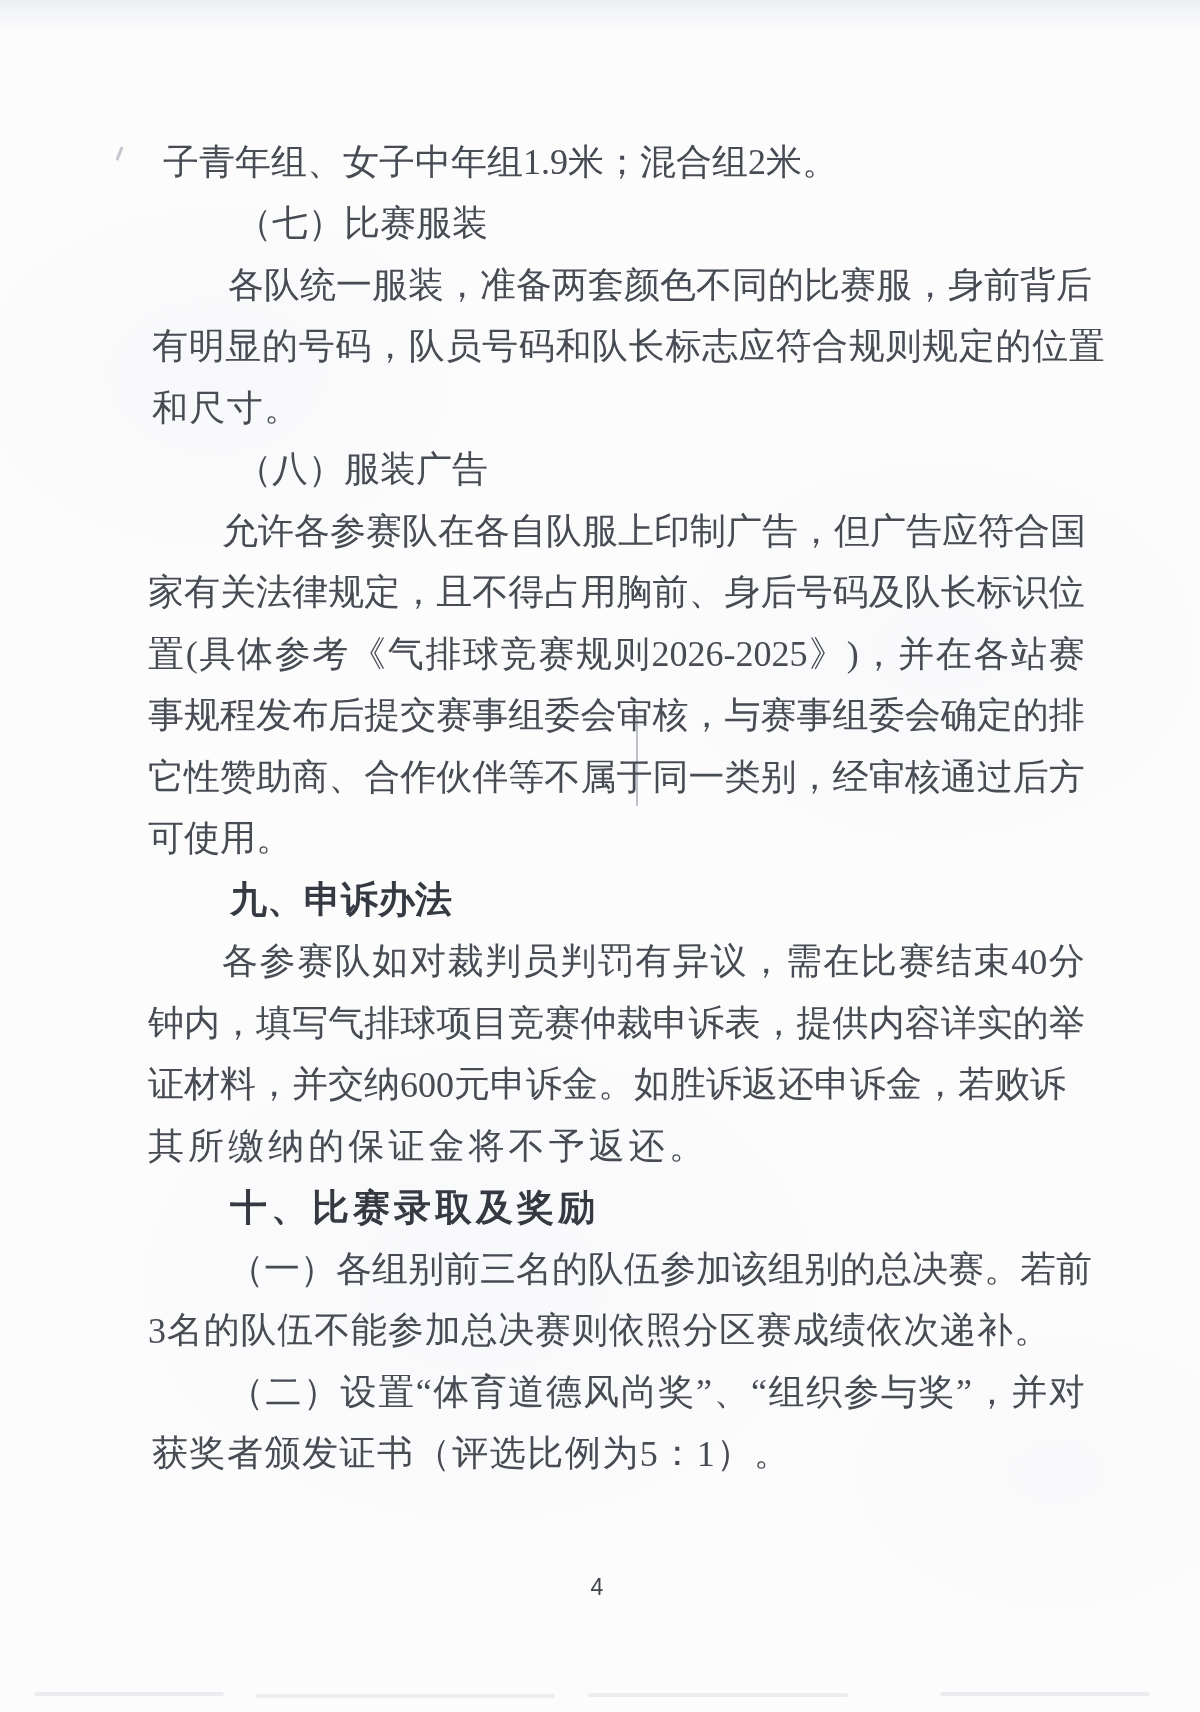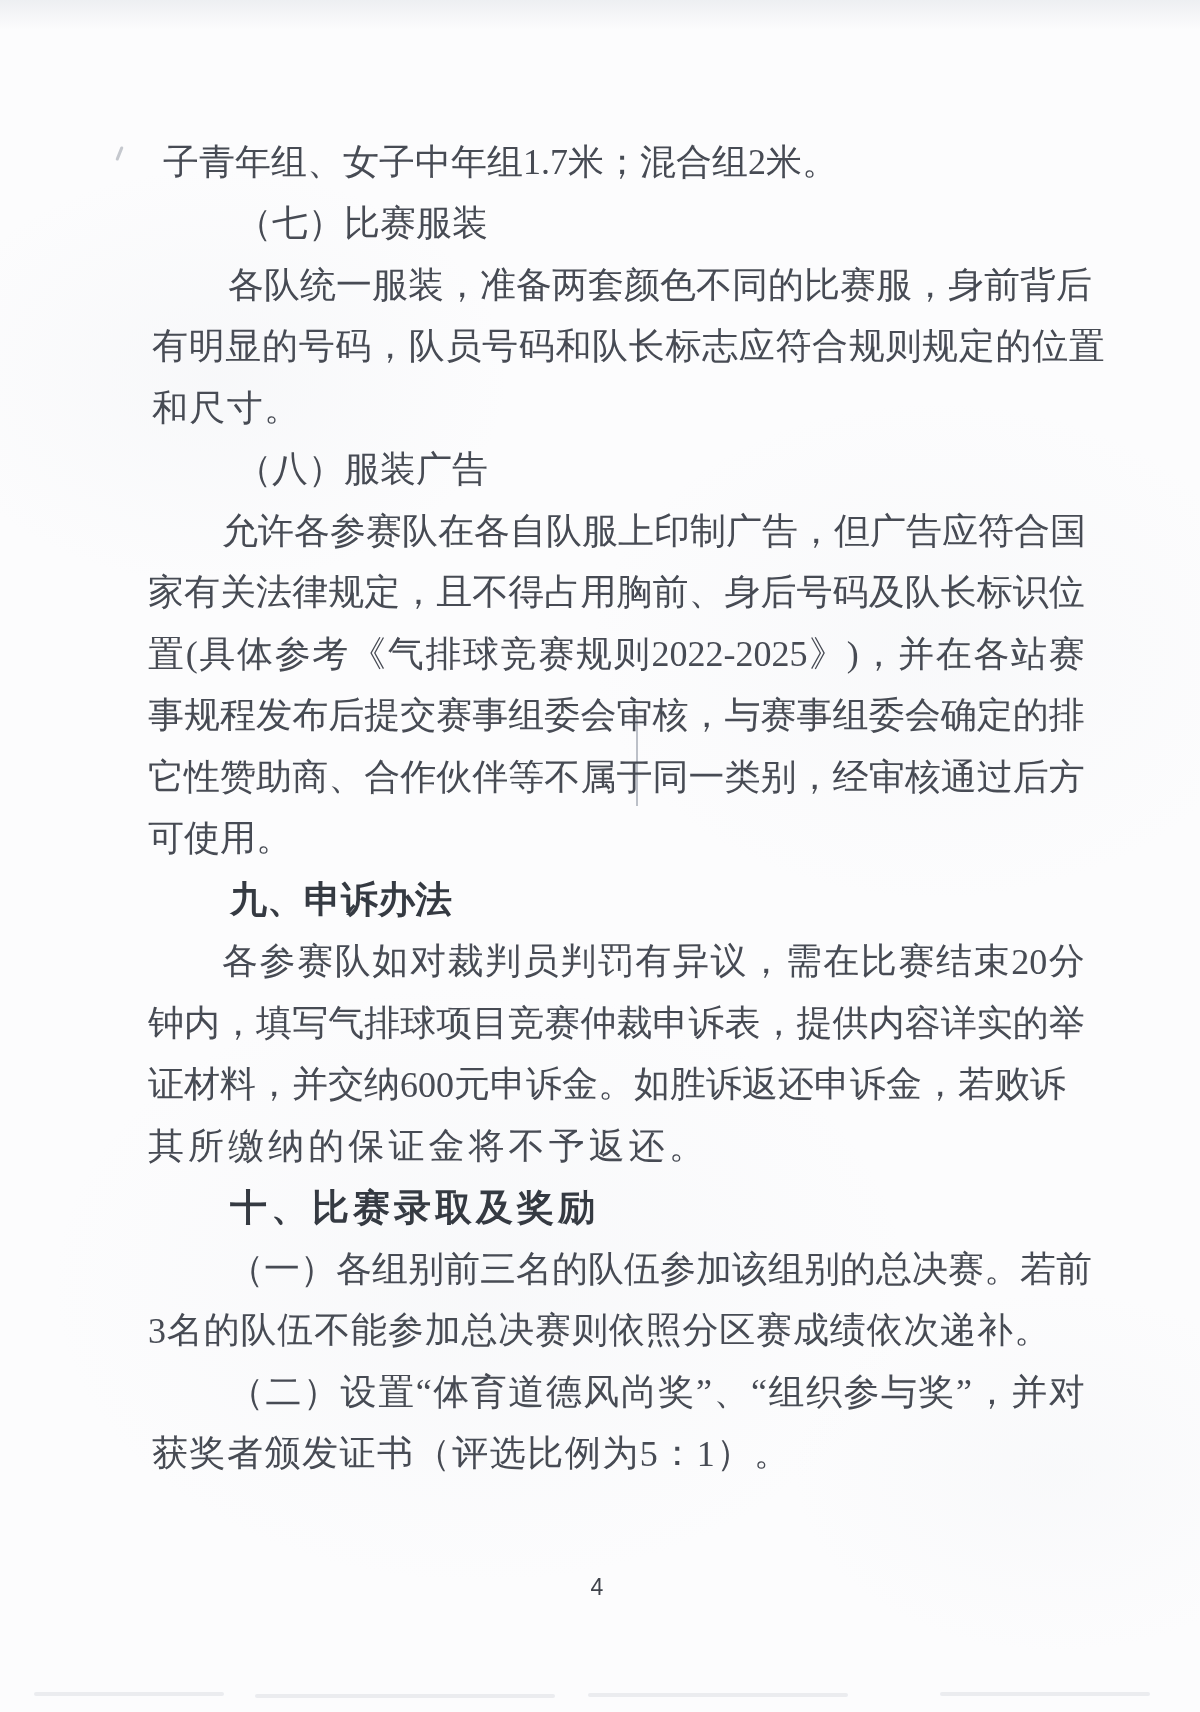--- a/index.html
+++ b/index.html
@@ -83,21 +83,21 @@
       <span>子</span>
       <span>青</span>
       <span>年</span>
       <span>组</span>
       <span>、</span>
       <span>女</span>
       <span>子</span>
       <span>中</span>
       <span>年</span>
       <span>组</span>
-      <span>1.7</span>
+      <span>1.9</span>
       <span>米</span>
       <span>；</span>
       <span>混</span>
       <span>合</span>
       <span>组</span>
       <span>2</span>
       <span>米</span>
       <span>。</span>
     </div>
   <div class="ln spread" style="left:236px;top:192.5px;width:232px">
@@ -240,21 +240,21 @@
       <span>参</span>
       <span>考</span>
       <span>《</span>
       <span>气</span>
       <span>排</span>
       <span>球</span>
       <span>竞</span>
       <span>赛</span>
       <span>规</span>
       <span>则</span>
-      <span>2022-2025</span>
+      <span>2026-2025</span>
       <span>》</span>
       <span>)</span>
       <span>，</span>
       <span>并</span>
       <span>在</span>
       <span>各</span>
       <span>站</span>
       <span>赛</span>
     </div>
   <div class="ln spread" style="left:148px;top:684.5px;width:937px">
@@ -342,21 +342,21 @@
       <span>有</span>
       <span>异</span>
       <span>议</span>
       <span>，</span>
       <span>需</span>
       <span>在</span>
       <span>比</span>
       <span>赛</span>
       <span>结</span>
       <span>束</span>
-      <span>20</span>
+      <span>40</span>
       <span>分</span>
     </div>
   <div class="ln spread" style="left:148px;top:992px;width:937px">
       <span>钟</span>
       <span>内</span>
       <span>，</span>
       <span>填</span>
       <span>写</span>
       <span>气</span>
       <span>排</span>

